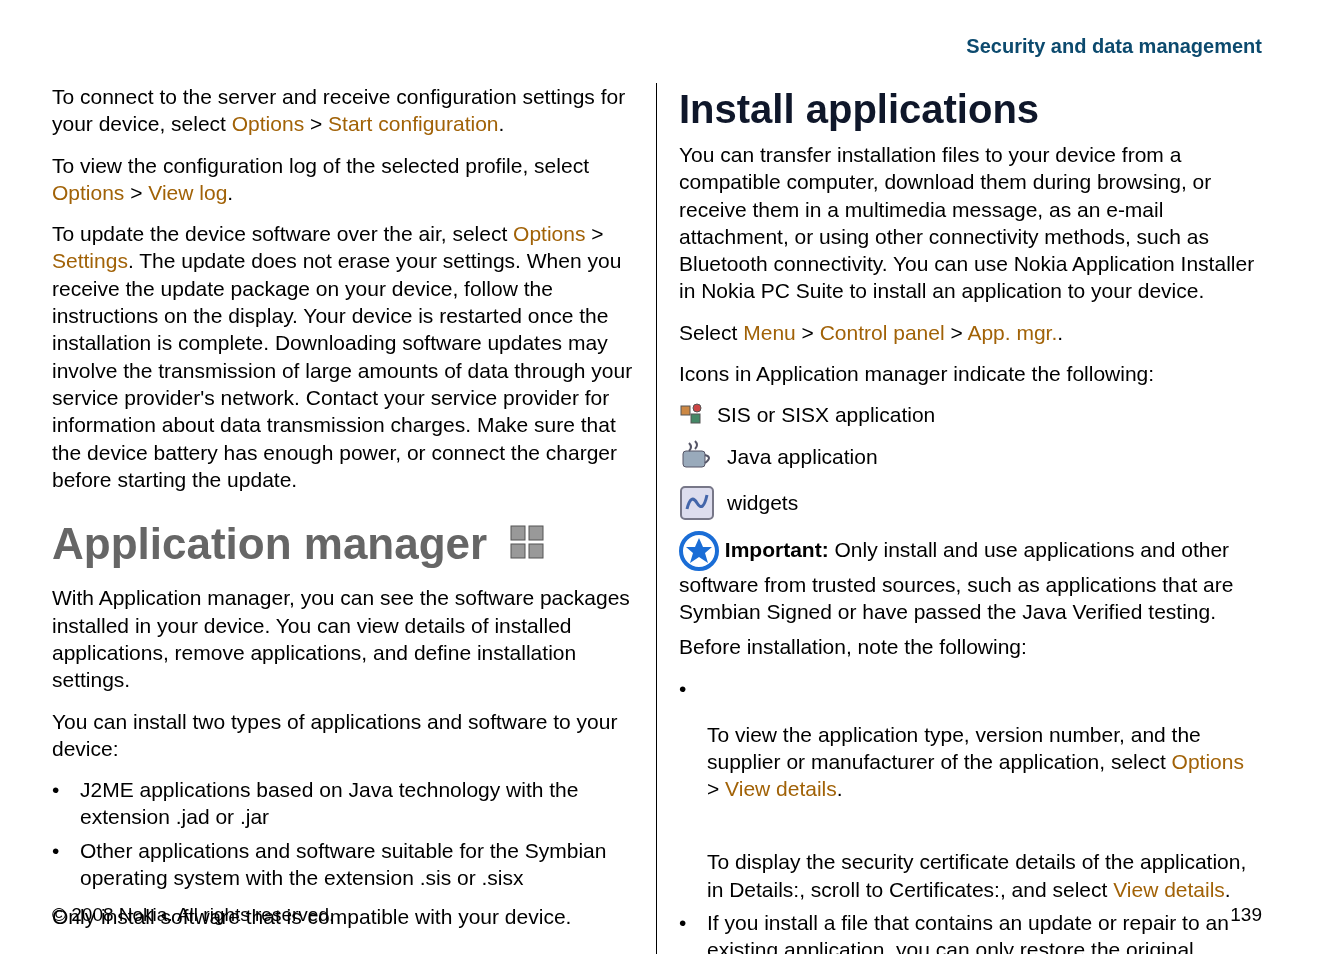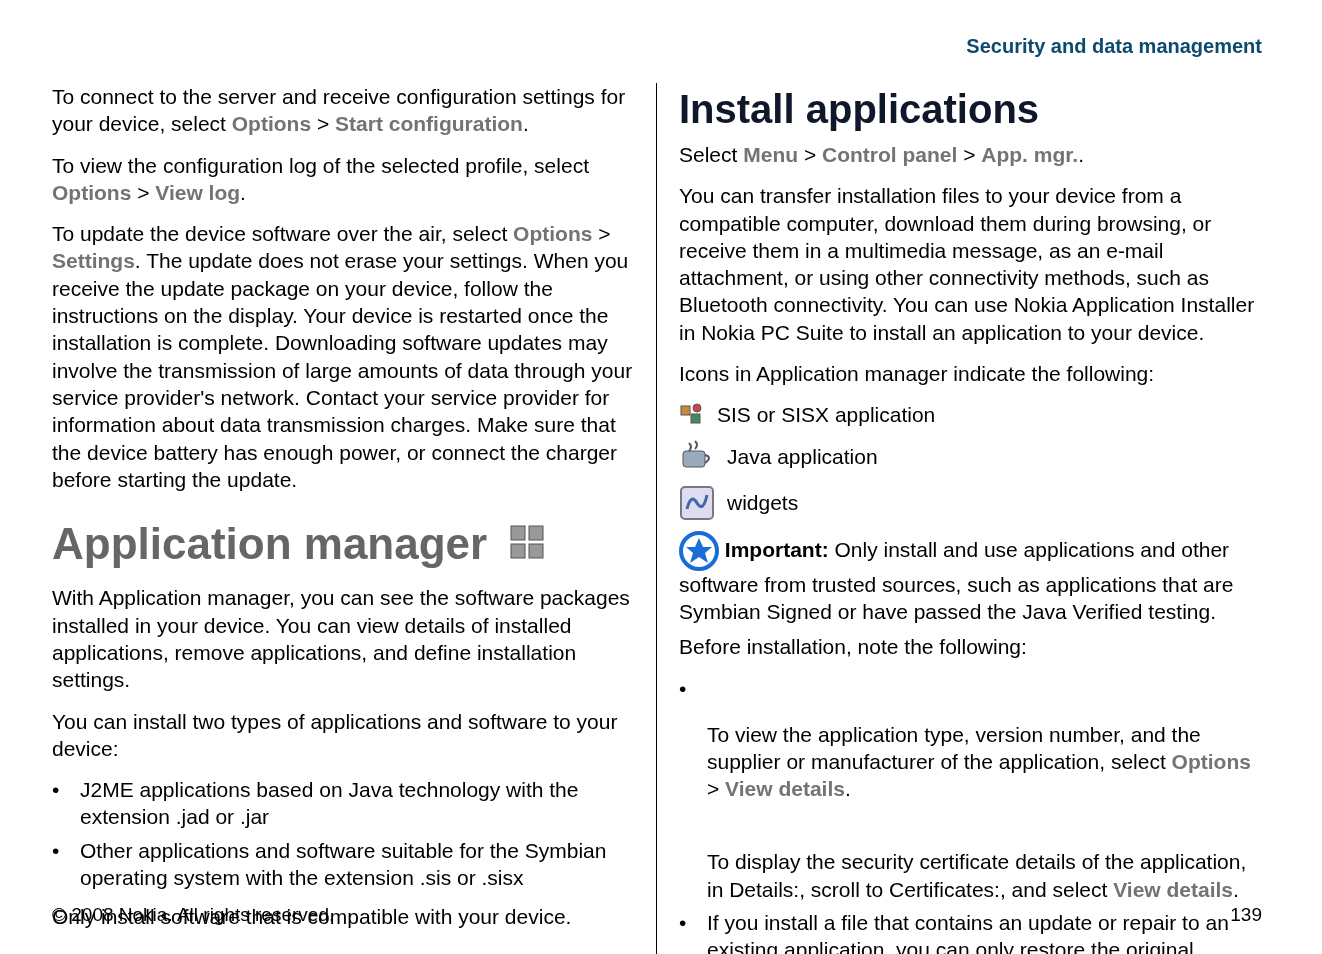--- a/index.html
+++ b/index.html
@@ -40,22 +40,22 @@
     padding-right: 22px;
     border-right: 1px solid #000;
   }
   .col-right {
     padding-left: 22px;
   }
   .para {
     margin-bottom: 14px;
   }
   .link {
-    color: #737373;
-    font-weight: bold;
+    color: #a16207;
+    font-weight: normal;
   }
   .arrow {
     color: #000;
     font-weight: normal;
   }
   .h1 {
     font-size: 44px;
     font-weight: bold;
     color: #666;
     margin: 22px 0 12px 0;
@@ -194,30 +194,30 @@
           <span class="bcontent">Other applications and software suitable for the Symbian operating system with the extension .sis or .sisx</span>
         </li>
       </ul>
 
       <p class="para">Only install software that is compatible with your device.</p>
     </div>
 
     <div class="col col-right">
       <h2 class="h2">Install applications</h2>
 
+      <p class="para">You can transfer installation files to your device from a compatible computer, download them during browsing, or receive them in a multimedia message, as an e-mail attachment, or using other connectivity methods, such as Bluetooth connectivity. You can use Nokia Application Installer in Nokia PC Suite to install an application to your device.</p>
+
       <p class="para">
         <span>Select </span>
         <span class="link">Menu</span>
         <span class="arrow"> &gt; </span>
         <span class="link">Control panel</span>
         <span class="arrow"> &gt; </span>
         <span class="link">App. mgr.</span><span>.</span>
       </p>
-
-      <p class="para">You can transfer installation files to your device from a compatible computer, download them during browsing, or receive them in a multimedia message, as an e-mail attachment, or using other connectivity methods, such as Bluetooth connectivity. You can use Nokia Application Installer in Nokia PC Suite to install an application to your device.</p>
 
       <p class="para">Icons in Application manager indicate the following:</p>
 
       <div class="icon-row">
         <svg class="icon-sis" viewBox="0 0 26 26">
           <rect x="2" y="4" width="9" height="9" fill="#c84" stroke="#555"></rect>
           <rect x="12" y="12" width="9" height="9" fill="#486" stroke="#555"></rect>
           <circle cx="18" cy="6" r="4" fill="#c44" stroke="#555"></circle>
         </svg>
         <span>SIS or SISX application</span>

